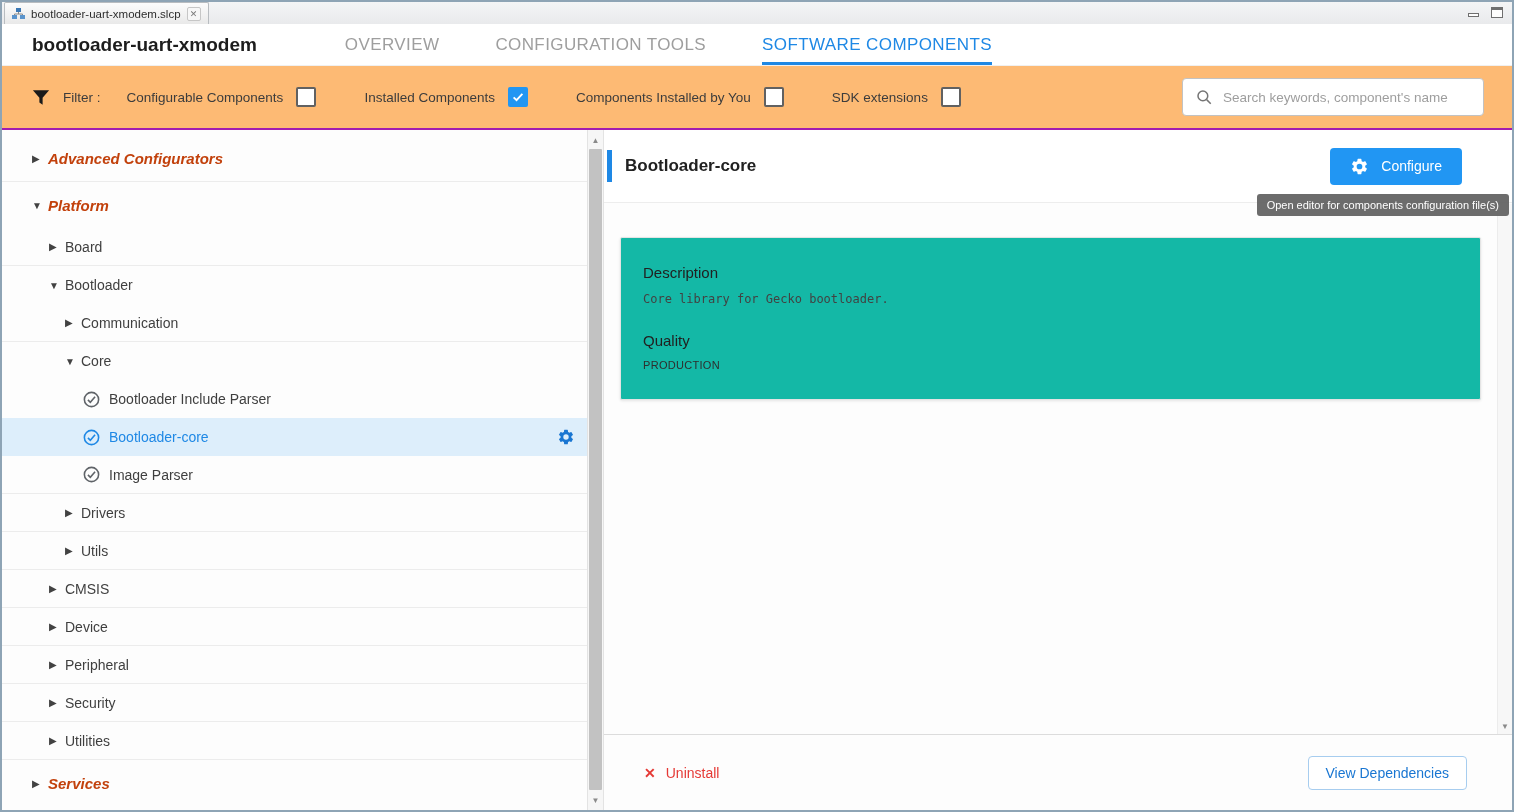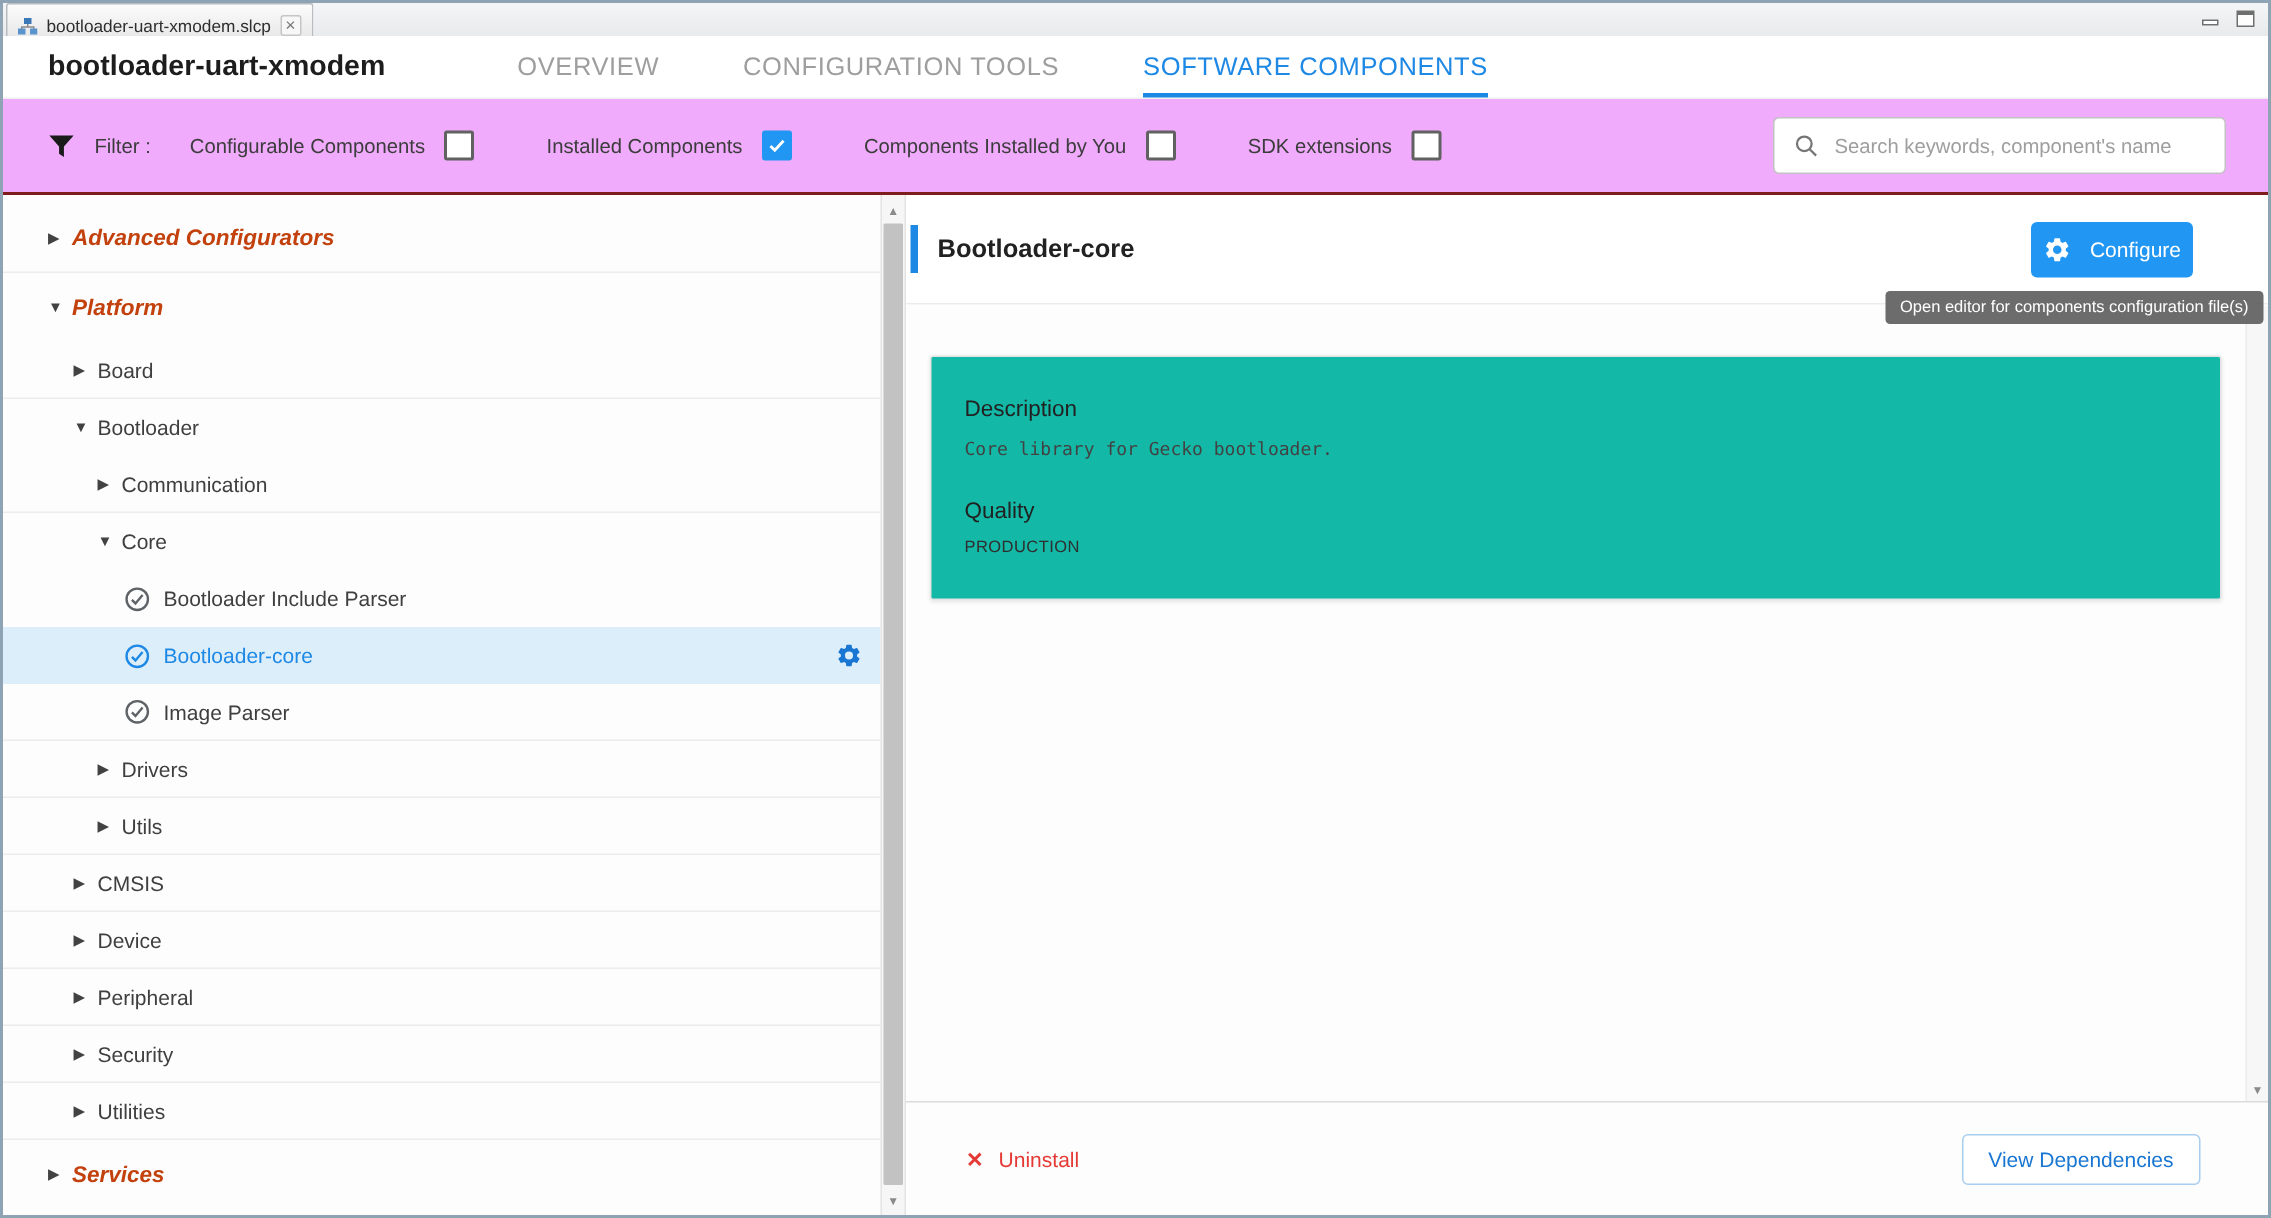--- a/index.html
+++ b/index.html
@@ -1,39 +1,39 @@
 <!DOCTYPE html>
 <html><head>
 <meta charset="utf-8">
 <style>
   * { margin:0; padding:0; box-sizing:border-box; }
   html,body { width:1514px; height:812px; font-family:"Liberation Sans", sans-serif; background:#dfe4e8; }
   .window { width:1514px; height:812px; border:2px solid #8ea4b5; background:#fff; display:flex; flex-direction:column; overflow:hidden; }
 
   
   .tabstrip { height:22px; background:linear-gradient(#f4f5f6,#e9eaec); position:relative; flex:0 0 auto; }
-  .editor-tab { display:inline-flex; align-items:flex-end; gap:6px; height:22px; margin-left:2px; padding:0 7px;
+  .editor-tab { display:inline-flex; align-items:center; gap:6px; height:22px; margin-left:2px; padding:0 7px;
     background:linear-gradient(#fcfcfc,#e9e9e9); border:1px solid #b8bcc0; border-bottom:none; border-radius:2px 2px 0 0;
     font-size:11.5px; color:#2e2e2e; }
   .tab-close { width:14px; height:14px; display:flex; align-items:center; justify-content:center;
     font-size:9px; color:#7a7a7a; background:#f7f7f7; border:1px solid #c6c6c6; border-radius:2px; cursor:pointer; }
   .win-controls { position:absolute; right:9px; top:5px; display:flex; gap:12px; align-items:center; }
   .min-ico { width:11px; height:4px; border:1px solid #6f6f6f; background:#fdfdfd; margin-top:5px; }
   .max-ico { width:12px; height:11px; border:1px solid #6f6f6f; border-top-width:3px; background:#fdfdfd; }
 
   
   .hdr { height:42px; background:#fff; display:flex; align-items:stretch; border-bottom:1px solid #f0f0f0; flex:0 0 auto; }
   .proj-title { font-size:19px; font-weight:bold; color:#1d1d1d; align-self:center; margin-left:30px; }
   .hdr-tabs { display:flex; margin-left:88px; gap:56px; }
   .hdr-tab { display:flex; align-items:center; font-size:17px; font-weight:normal; letter-spacing:.4px;
     color:#9e9e9e; border-bottom:3px solid transparent; padding-top:3px; cursor:pointer; }
   .hdr-tab.active { color:#1e88e5; border-bottom-color:#1e88e5; }
 
   
-  .filterbar { height:64px; background:#f0abfc; border-bottom:2px solid #7f1d1d; display:flex; align-items:center; padding:0 28px 0 30px; flex:0 0 auto; }
+  .filterbar { height:64px; background:#fdba74; border-bottom:2px solid #a21caf; display:flex; align-items:center; padding:0 28px 0 30px; flex:0 0 auto; }
   .funnel { display:flex; align-items:center; margin-right:13px; }
   .filter-label { font-size:13.5px; color:#3c3c3c; margin-right:26px; }
   .cb-group { display:flex; align-items:center; margin-right:48px; }
   .cb-label { font-size:13.5px; color:#3c3c3c; margin-right:13px; }
   .checkbox { width:20px; height:20px; border:2px solid #616161; border-radius:2px; background:#fff; display:flex; align-items:center; justify-content:center; cursor:pointer; }
   .checkbox.checked { background:#2196f3; border-color:#2196f3; }
   .searchbox { margin-left:auto; width:302px; height:38px; border:1px solid #c2c2c2; border-radius:4px; display:flex; align-items:center; padding:0 12px; background:#fff; }
   .searchbox input { border:none; outline:none; flex:1; font-size:13.5px; color:#424242; margin-left:10px; font-family:"Liberation Sans",sans-serif; background:transparent; }
   .searchbox input::placeholder { color:#9e9e9e; }
 
@@ -63,21 +63,21 @@
   .vscroll .sb-up, .vscroll .sb-down { position:absolute; left:0; right:0; height:16px; display:flex; align-items:center; justify-content:center; font-size:8px; color:#8a8a8a; }
   .vscroll .sb-up { top:2px; } .vscroll .sb-down { bottom:2px; }
   .vscroll .thumb { position:absolute; left:1px; right:1px; top:19px; bottom:20px; background:#c2c2c2; border-radius:1px; }
 
   
   .detail { flex:1; background:#fdfdfd; position:relative; display:flex; flex-direction:column; min-width:0; }
   .detail-head { height:73px; background:#fff; border-bottom:1px solid #ededed; display:flex; align-items:center; flex:0 0 auto; }
   .accent { width:5px; height:32px; background:#1e88e5; margin-left:3px; flex:0 0 auto; }
   .detail-title { font-size:17px; font-weight:bold; color:#212121; margin-left:13px; }
   .cfg-btn { margin-left:auto; margin-right:50px; background:#2196f3; color:#fff; border:none; border-radius:4px;
-    height:37px; padding:0 8px; font-size:14px; font-weight:500; display:flex; align-items:center; gap:12px; cursor:pointer; font-family:"Liberation Sans",sans-serif; }
+    height:37px; padding:0 20px; font-size:14px; font-weight:500; display:flex; align-items:center; gap:12px; cursor:pointer; font-family:"Liberation Sans",sans-serif; }
   .tooltip { position:absolute; top:64px; right:3px; background:rgba(100,100,100,.95); color:#fff; font-size:11px;
     padding:5px 10px; border-radius:3px; z-index:6; white-space:nowrap; }
   .card { margin:34px 31px 0 16px; background:#14b8a6; border:1px solid #e4e4e4; border-radius:2px;
     box-shadow:0 1px 3px rgba(0,0,0,.10); padding:26px 22px 28px; }
   .card h3 { font-size:15px; font-weight:500; color:#212121; }
   .desc-text { font-family:"DejaVu Sans Mono", monospace; font-size:12px; color:#424242; margin-top:11px; }
   .quality-head { margin-top:26px; }
   .quality-val { font-size:11px; color:#2e2e2e; margin-top:10px; letter-spacing:.3px; }
   .detail-foot { margin-top:auto; height:76px; border-top:1px solid #dcdcdc; background:#fdfdfd; display:flex; align-items:center; padding:0 45px 0 40px; flex:0 0 auto; }
   .uninstall { display:flex; align-items:center; gap:10px; color:#e53935; font-size:14px; cursor:pointer; }

